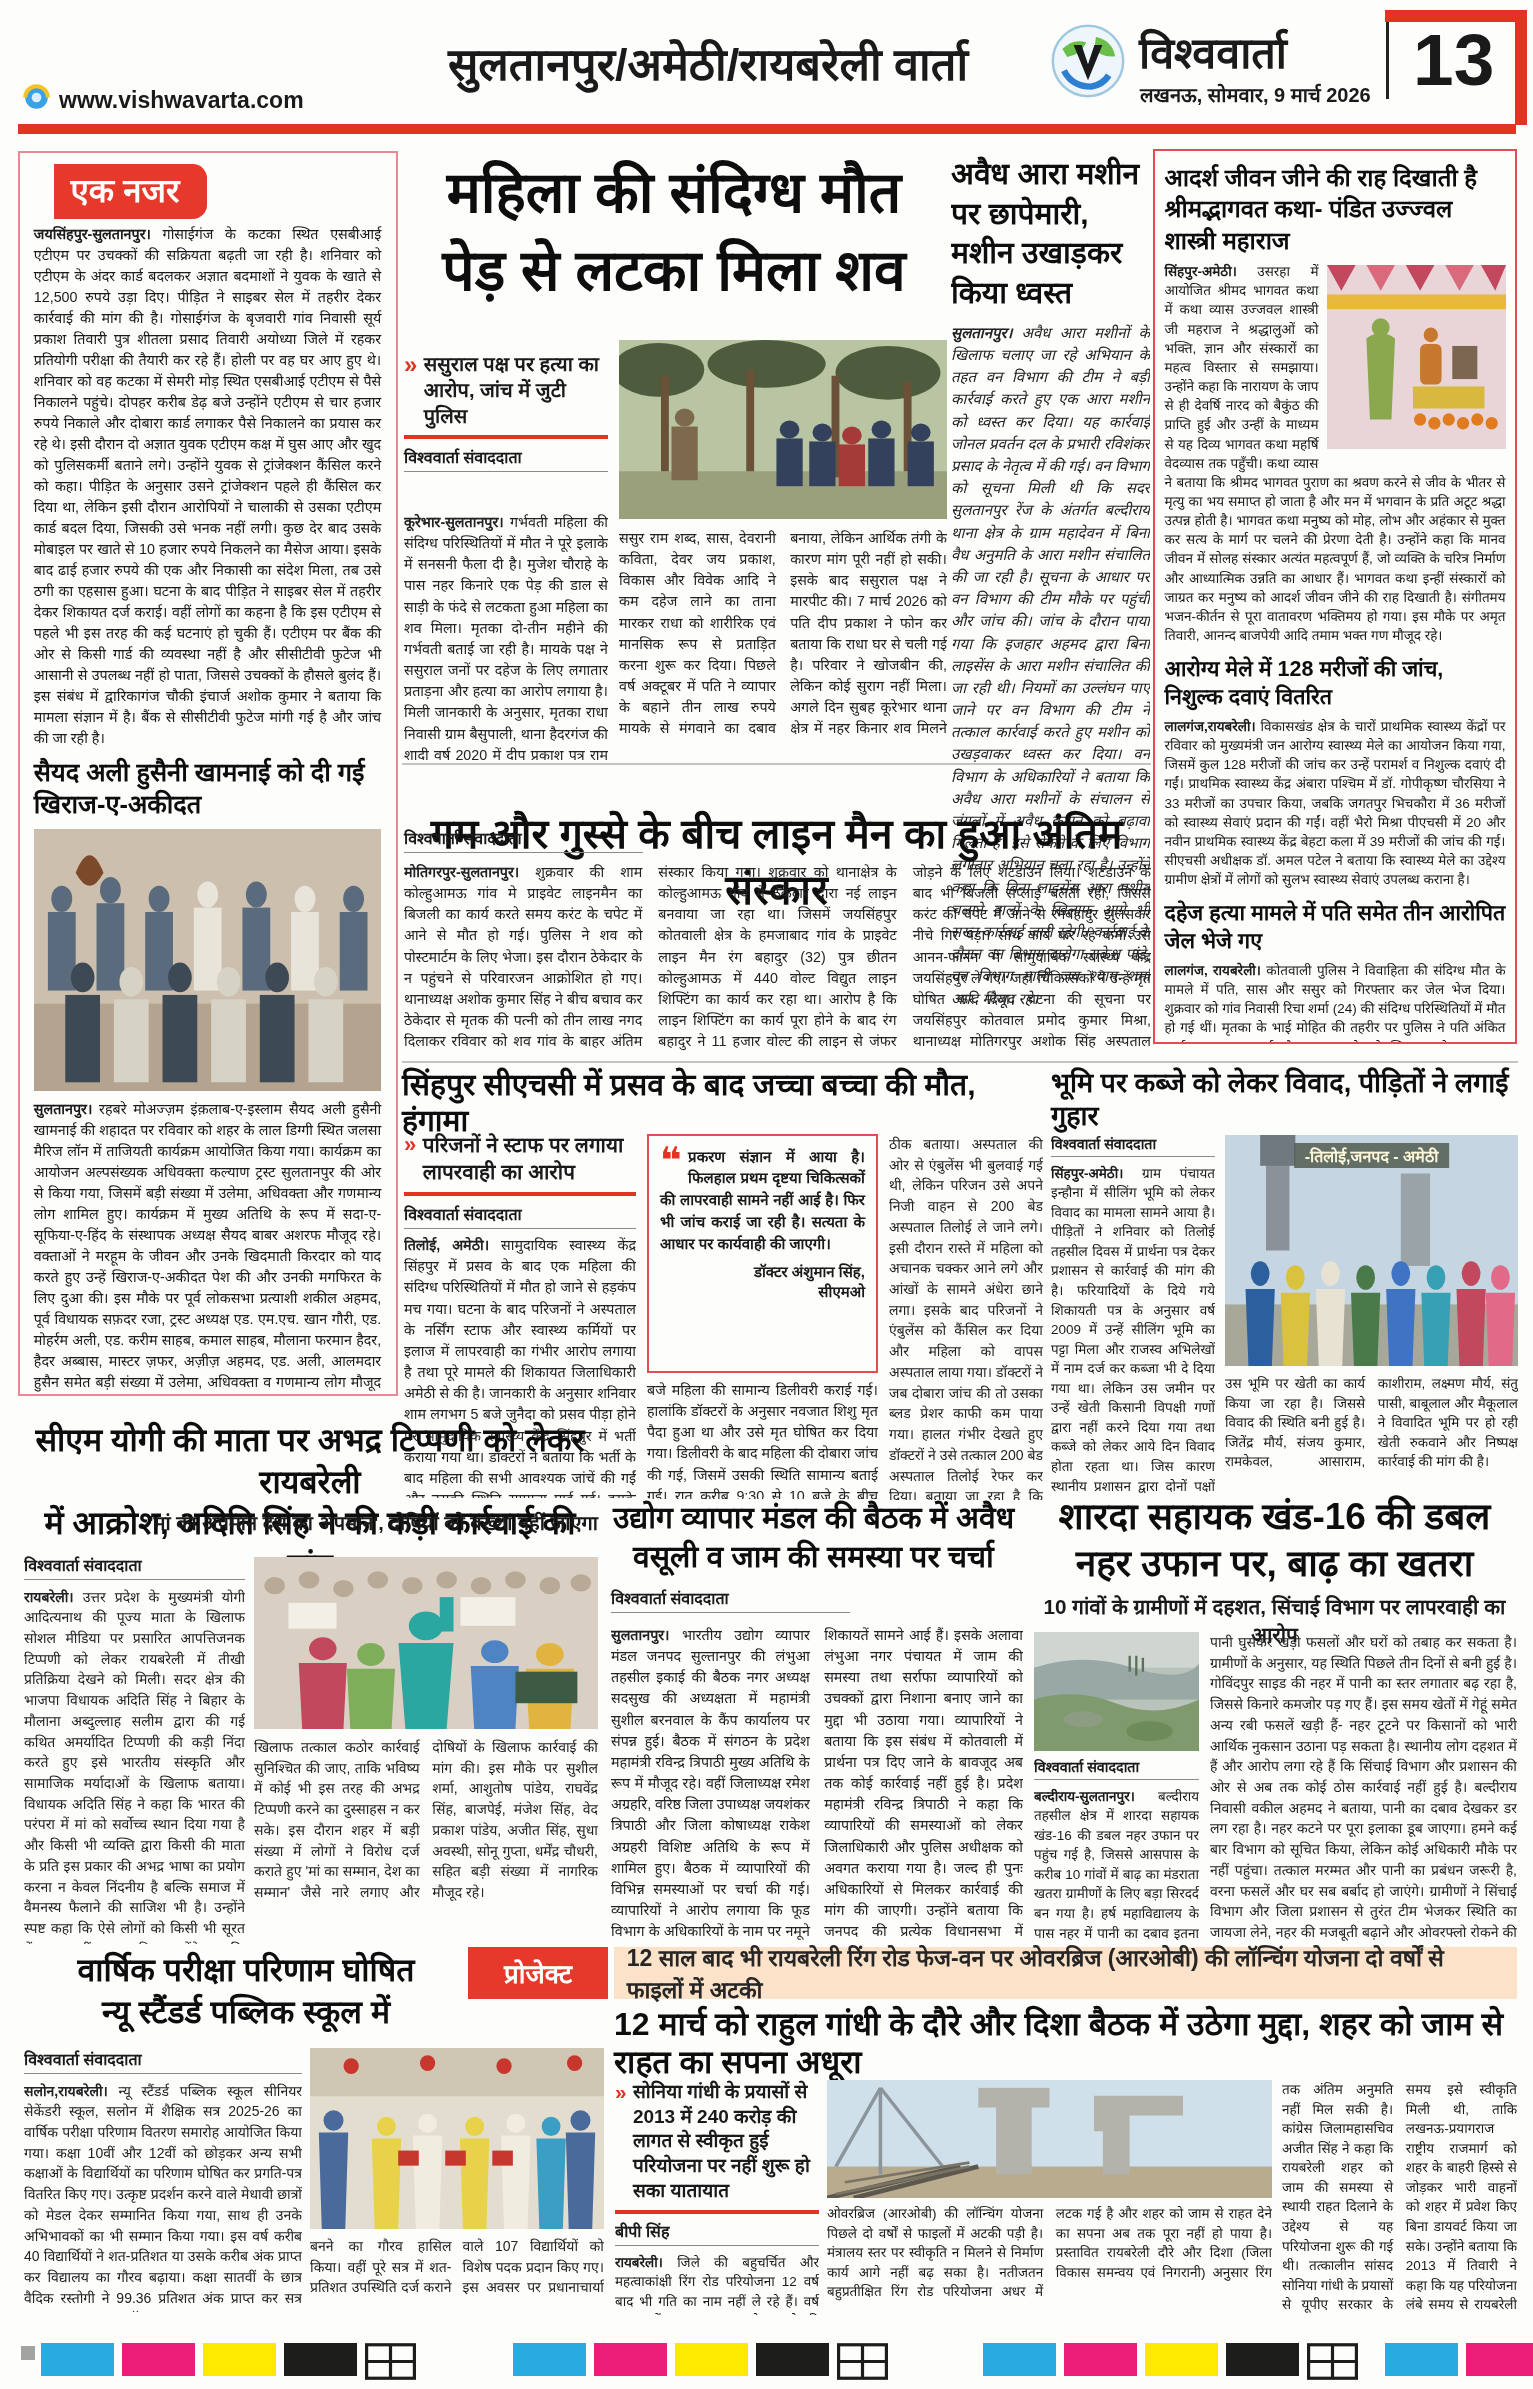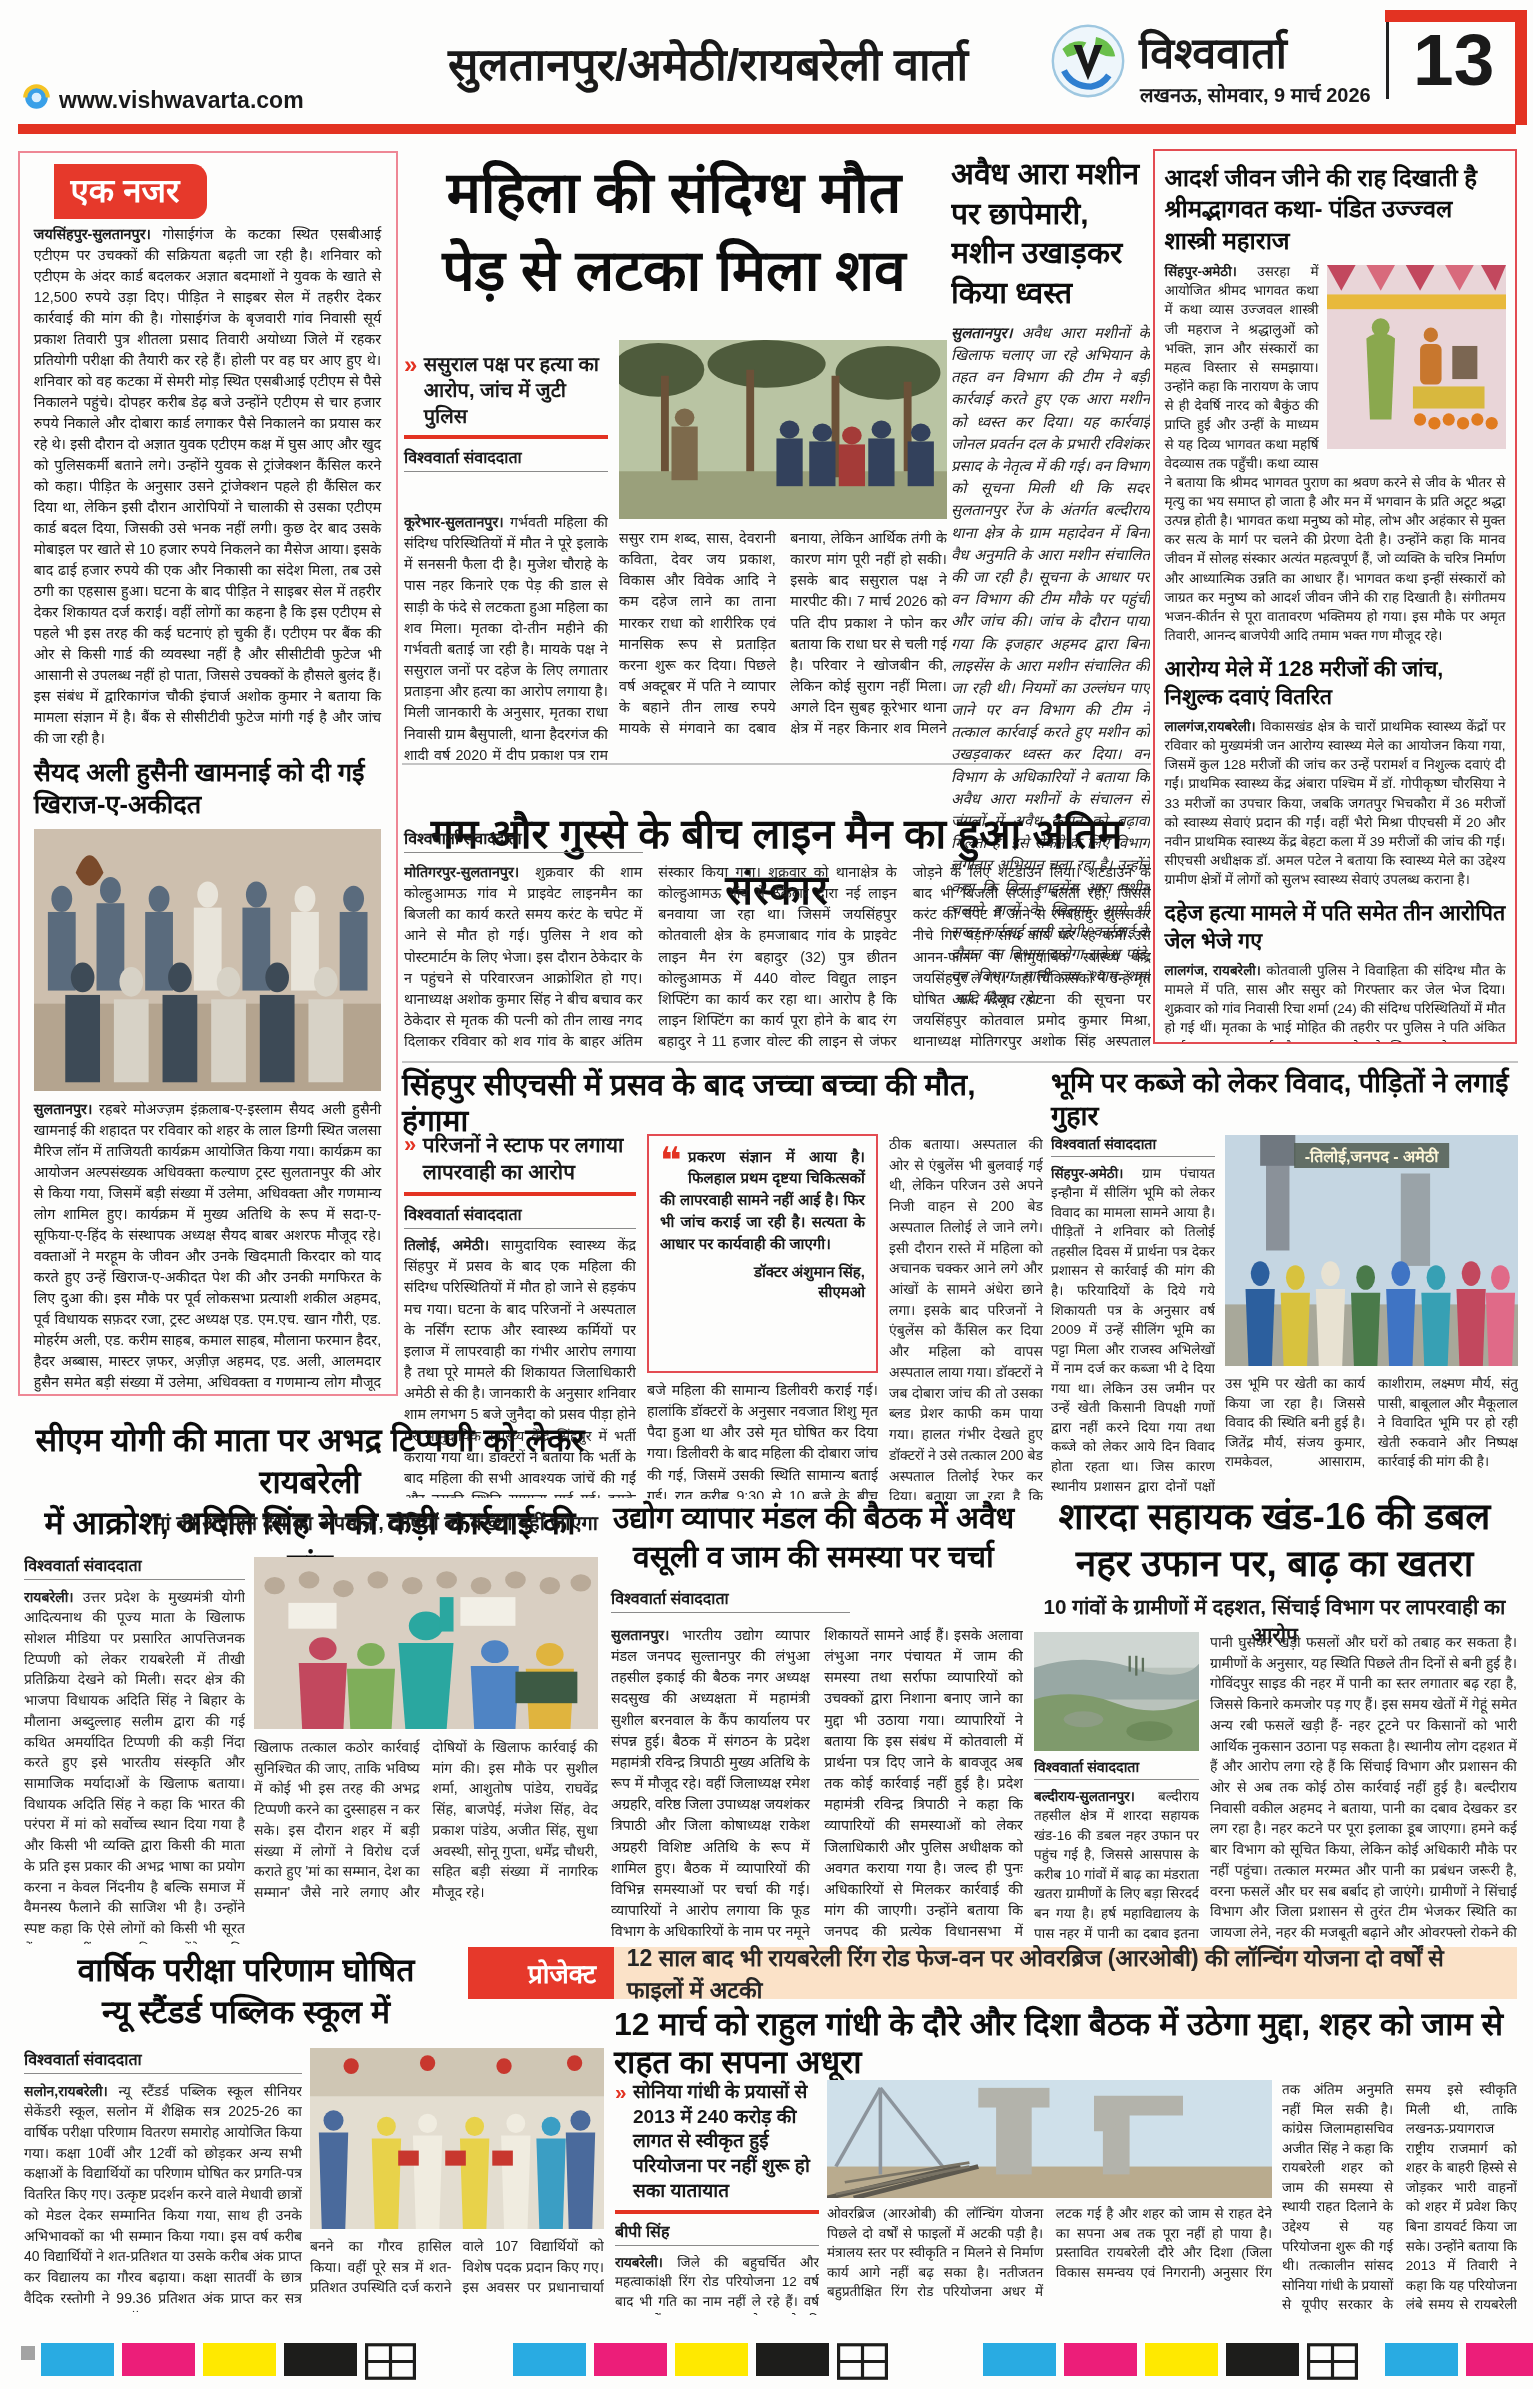--- a/index.html
+++ b/index.html
@@ -88,21 +88,21 @@
   .sharda-photo{top:1632px;left:1034px;width:165px;height:119px;}
   .sharda-col1{top:1757px;left:1034px;width:165px;height:188px;}
   .sharda-col2{top:1632px;left:1210px;width:307px;height:313px;}
   
   .school-hl{top:1950px;left:32px;width:428px;font-size:32px;line-height:1.3;text-align:center;}
   .school-col1{top:2048px;left:24px;width:278px;height:264px;}
   .school-photo{top:2048px;left:310px;width:294px;height:181px;}
   .school-cols{top:2236px;left:310px;width:294px;height:76px;column-count:2;column-gap:11px;}
   
   .proj-label{top:1947px;left:468px;width:140px;height:52px;background:#e6392b;color:#fff;font-size:26px;font-weight:800;
-              display:flex;align-items:center;justify-content:center;padding-left:24px;}
+              display:flex;align-items:center;justify-content:center;}
   .proj-strip{top:1947px;left:614px;width:903px;height:52px;background:#fbe2c8;display:flex;align-items:center;
               padding:0 12.7px;box-sizing:border-box;font-size:23px;font-weight:800;color:#262626;}
   .proj-hl{top:2005px;left:614px;width:903px;font-size:32px;line-height:1.2;}
   .proj-sub-col{top:2080px;left:615px;width:204px;height:235px;}
   .proj-kick{font-size:19px;font-weight:800;line-height:1.3;}
   .proj-photo{top:2080px;left:827px;width:445px;height:118px;}
   .proj-below{top:2204px;left:827px;width:445px;height:111px;column-count:2;column-gap:12.7px;}
   .proj-right{top:2080px;left:1282px;width:235px;height:235px;column-count:2;column-gap:12.7px;}
   
   .sep{background:#c4c4c4;height:1.6px;}

